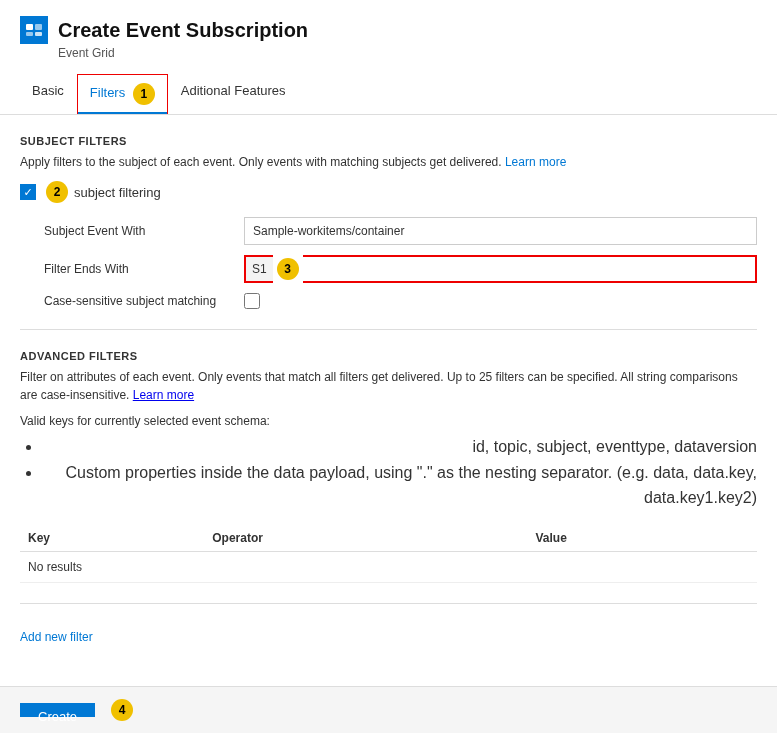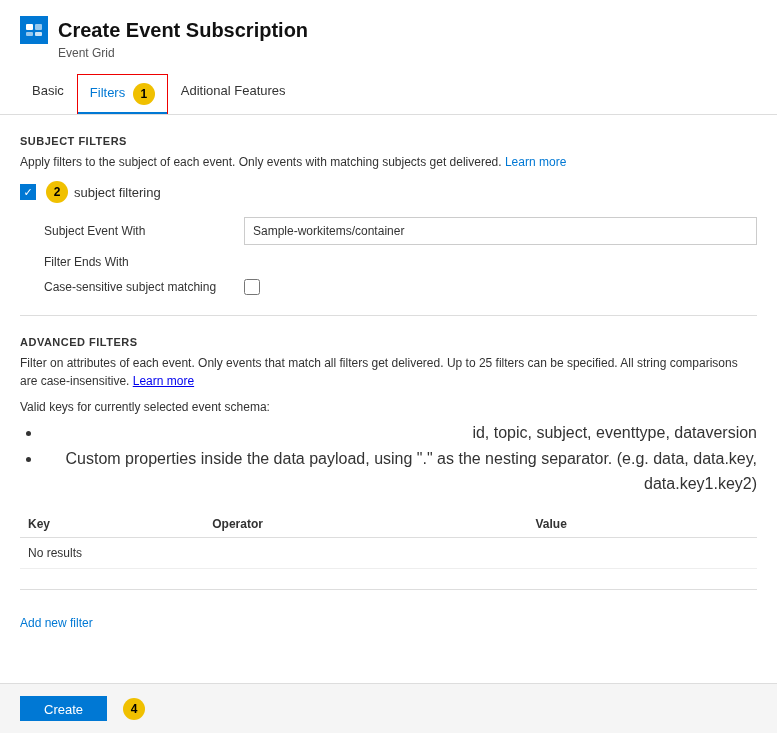--- a/index.html
+++ b/index.html
@@ -59,21 +59,21 @@
     
     .filter-table { width: 100%; border-collapse: collapse; }
     .filter-table th { font-size: 12px; font-weight: 600; color: #333; text-align: left; padding: 6px 8px; border-bottom: 1px solid #ddd; }
     .filter-table td { font-size: 12px; color: #333; padding: 8px 8px; border-bottom: 1px solid #eee; }
     .no-results { color: #0078d4; font-size: 12px; padding: 8px 8px; }
 
     .add-filter-link { color: #0078d4; font-size: 12px; text-decoration: none; cursor: pointer; display: inline-block; margin-top: 6px; }
 
     
     .page-footer { padding: 12px 20px; border-top: 1px solid #ddd; background: #f5f5f5; display: flex; align-items: center; gap: 12px; }
-    .btn-create { background: #0078d4; color: white; border: none; padding: 6px 24px; font-size: 13px; cursor: pointer; height: 25px; }
+    .btn-create { background: #0078d4; color: white; border: none; padding: 6px 18px; font-size: 13px; cursor: pointer; height: 14px; }
 
     
     .input-with-prefix { display: flex; flex: 1; }
     .input-prefix { background: #f3f3f3; border: 2px solid #e00; border-right: none; padding: 0 6px; font-size: 12px; display: flex; align-items: center; color: #333; height: 28px; }
     .input-prefix-field { flex: 1; height: 28px; border: 2px solid #e00; border-left: none; padding: 0 6px; font-size: 12px; outline: none; color: #333; }
   </style>
 </head>
 <body>
 
 <div class="page-wrapper">
@@ -126,20 +126,25 @@
 
     
     <div class="field-row">
       <label class="field-label">Subject Event With</label>
       <input class="field-input" type="text" value="Sample-workitems/container" style="">
     </div>
 
     
     <div class="field-row">
       <label class="field-label">Filter Ends With</label>
+      <div class="input-with-prefix">
+        <span class="input-prefix">S1</span>
+        <span class="badge" style="position:relative; margin-left:4px; margin-right:4px; z-index:1; align-self:center; flex-shrink:0;">3</span>
+        <input class="input-prefix-field" type="text" value="" style="">
+      </div>
     </div>
 
     
     <div class="field-row">
       <label class="field-label">Case-sensitive subject matching</label>
       <input type="checkbox" class="field-checkbox" style="">
     </div>
 
     <hr class="divider">
 

